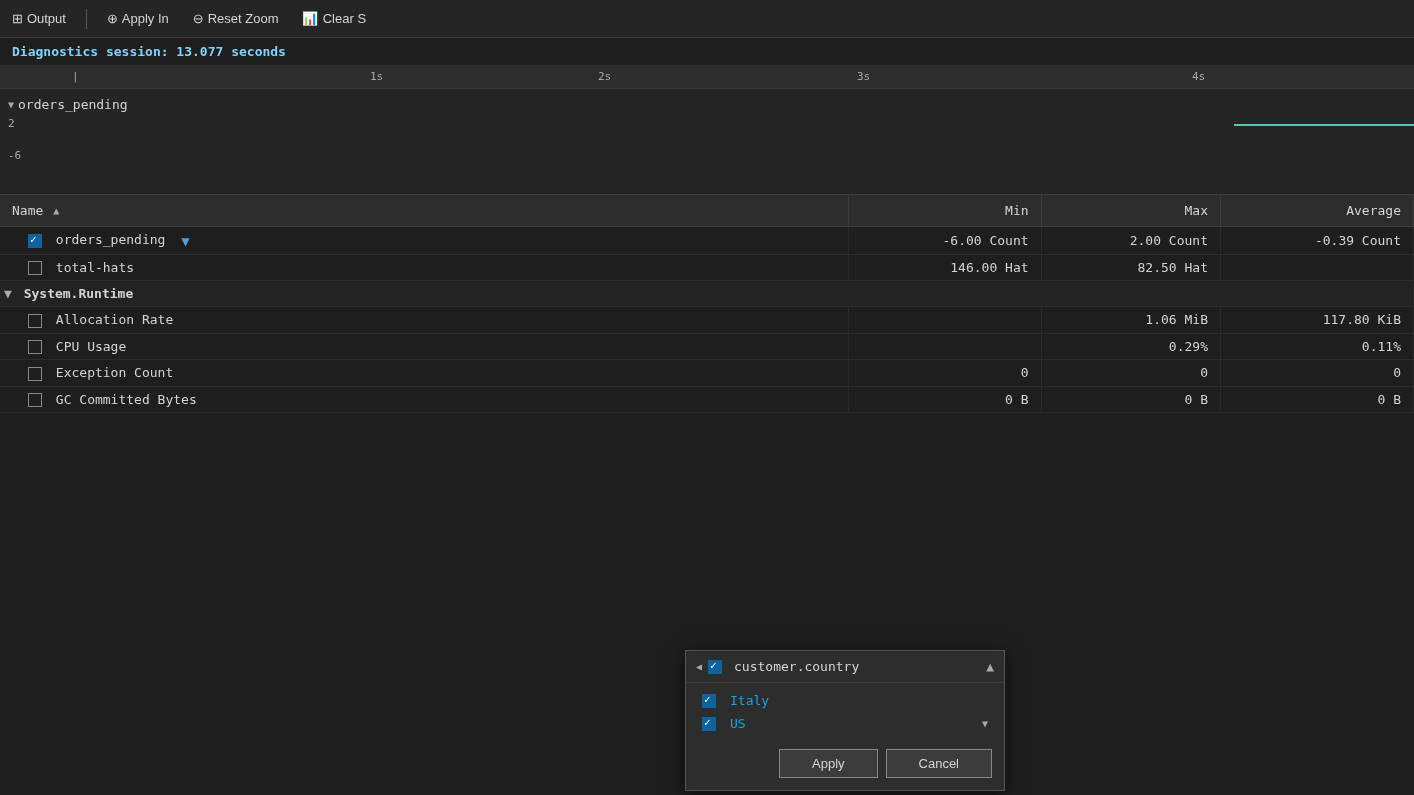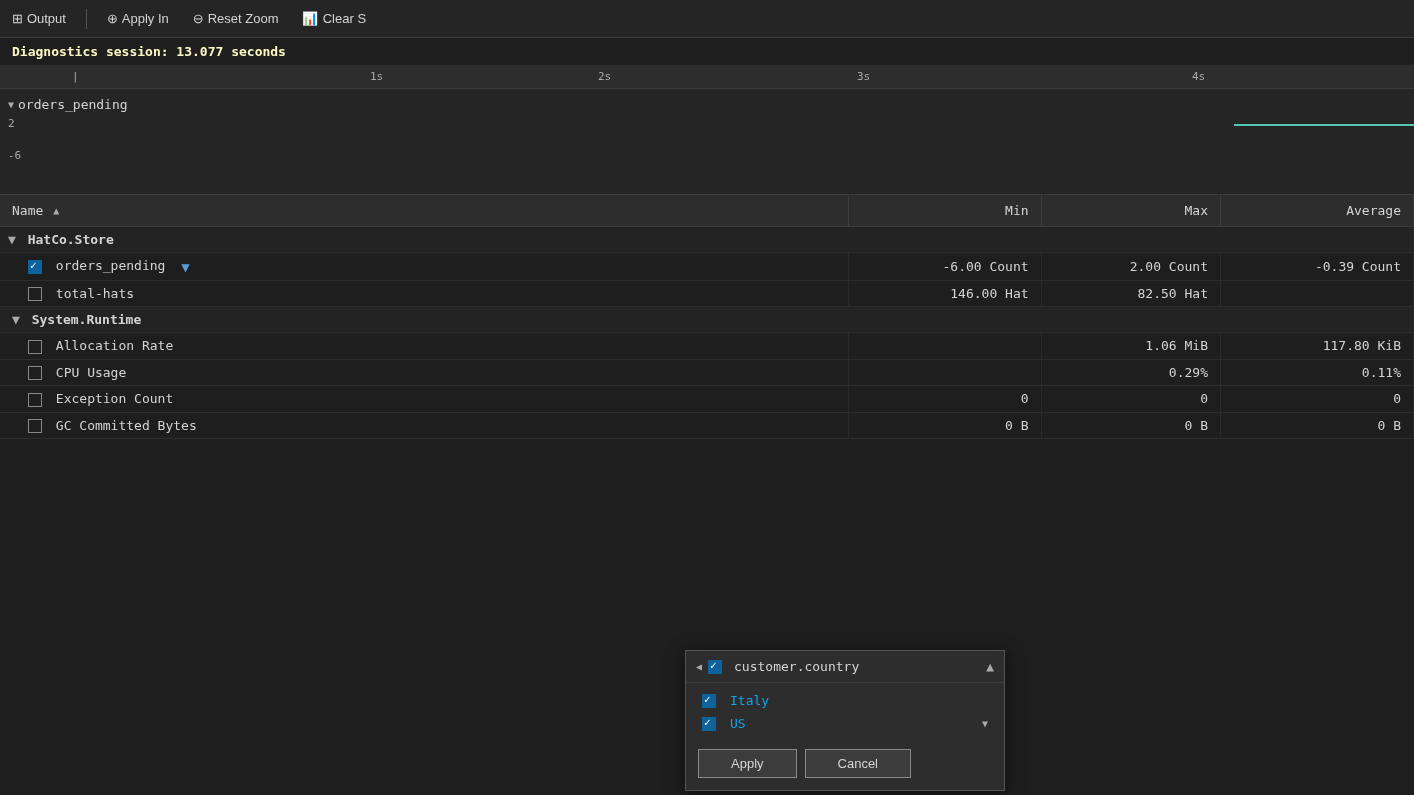--- a/index.html
+++ b/index.html
@@ -39,21 +39,21 @@
       height: 20px;
       background: #555;
     }
 
     
     .diagnostics-header {
       background: #1e1e1e;
       padding: 6px 12px;
       font-weight: bold;
       font-size: 13px;
-      color: #fef9c3;
+      color: #7dd3fc;
     }
 
     
     .timeline {
       background: #252526;
       border-bottom: 1px solid #3c3c3c;
       height: 130px;
       position: relative;
       overflow: hidden;
     }
@@ -206,21 +206,21 @@
       cursor: pointer;
     }
     .filter-item-label {
       color: #0ea5e9;
       font-size: 13px;
     }
     .filter-popup-actions {
       display: flex;
       gap: 8px;
       padding: 8px 12px 4px;
-      justify-content: flex-start;
+      justify-content: flex-end;
     }
     .filter-btn {
       padding: 6px 32px;
       font-size: 13px;
       cursor: pointer;
       border: 1px solid #888;
       background: #3c3c3c;
       color: #d4d4d4;
       min-width: 90px;
     }
@@ -303,26 +303,20 @@
             <th class="right">
               <span>Max</span>
             </th>
             <th class="right">
               <span>Average</span>
             </th>
           </tr>
         </thead>
         <tbody id="table-body">
 
-        <tr class="group-row">
-      <td colspan="4" style="padding-left:8px;">
-        <span style="color:#aaa;margin-right:4px;">▼</span>
-        <strong>HatCo.Store</strong>
-      </td>
-    </tr>
             <tr>
         <td class="indent1">
           <span class="checkbox checked"></span>
           <span>orders_pending</span>
           <span class="filter-icon" style="margin-left:8px;">▼</span>
         </td>
         <td class="right">-6.00 Count</td>
         <td class="right">2.00 Count</td>
         <td class="right">-0.39 Count</td>
       </tr>
@@ -330,21 +324,21 @@
         <td class="indent1">
           <span class="checkbox "></span>
           <span>total-hats</span>
           
         </td>
         <td class="right">146.00 Hat</td>
         <td class="right">82.50 Hat</td>
         <td class="right"></td>
       </tr>
             <tr class="group-row">
-      <td colspan="4" style="padding-left:12px;">
+      <td colspan="4" style="padding-left:4px;">
         <span style="color:#aaa;margin-right:4px;">▼</span>
         <strong>System.Runtime</strong>
       </td>
     </tr>
             <tr>
         <td class="indent1">
           <span class="checkbox "></span>
           <span>Allocation Rate</span>
           
         </td>

